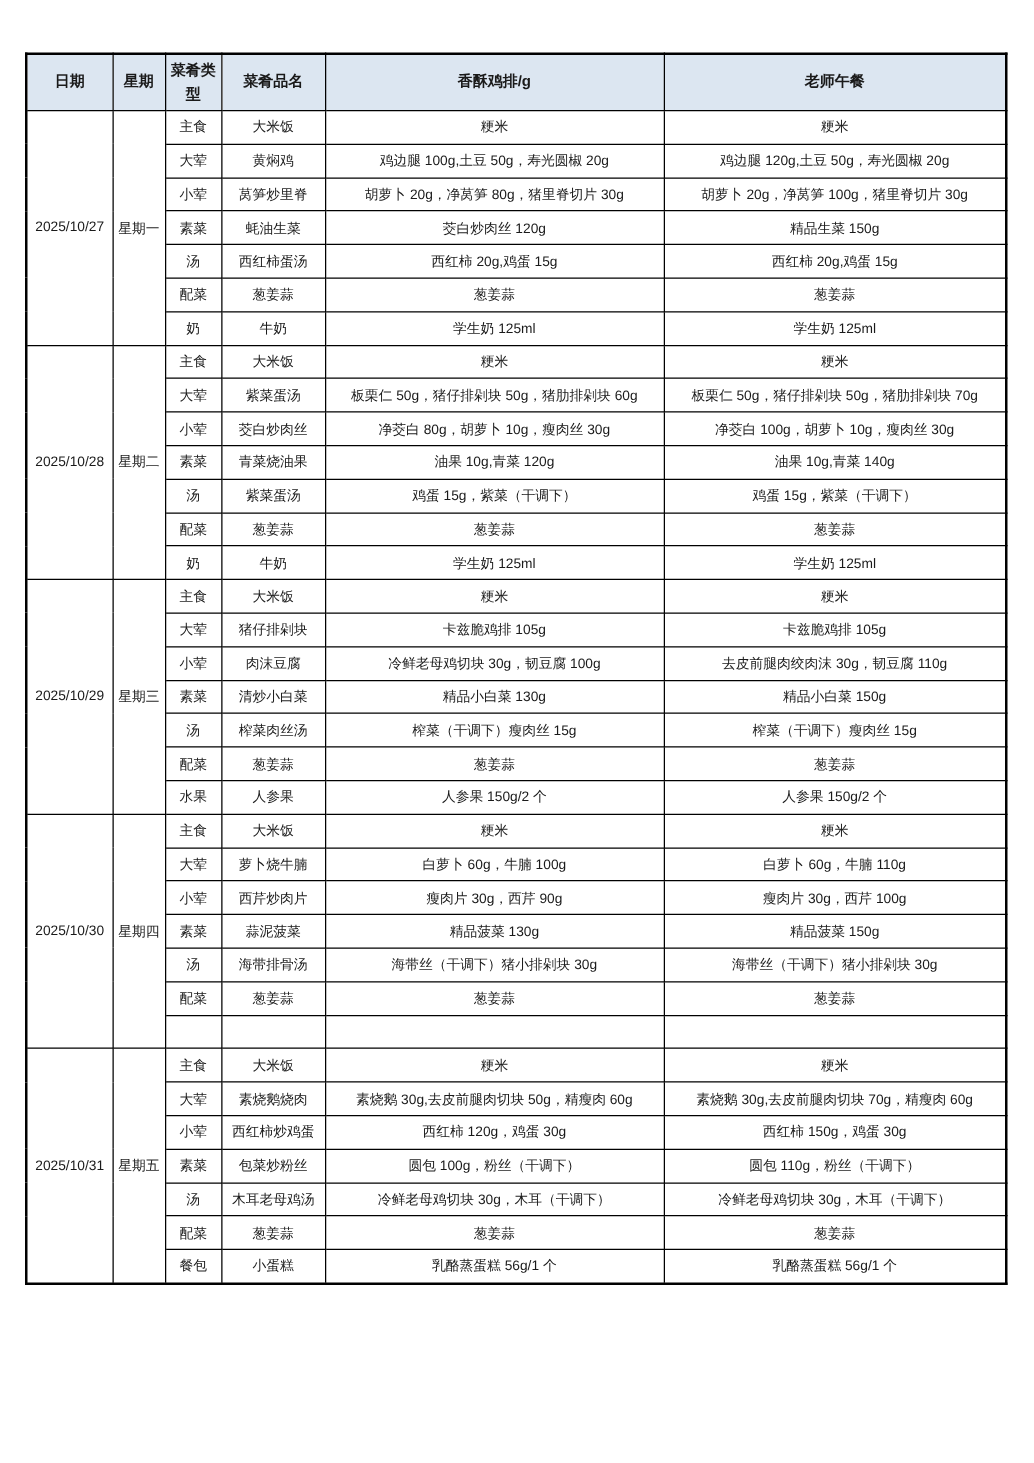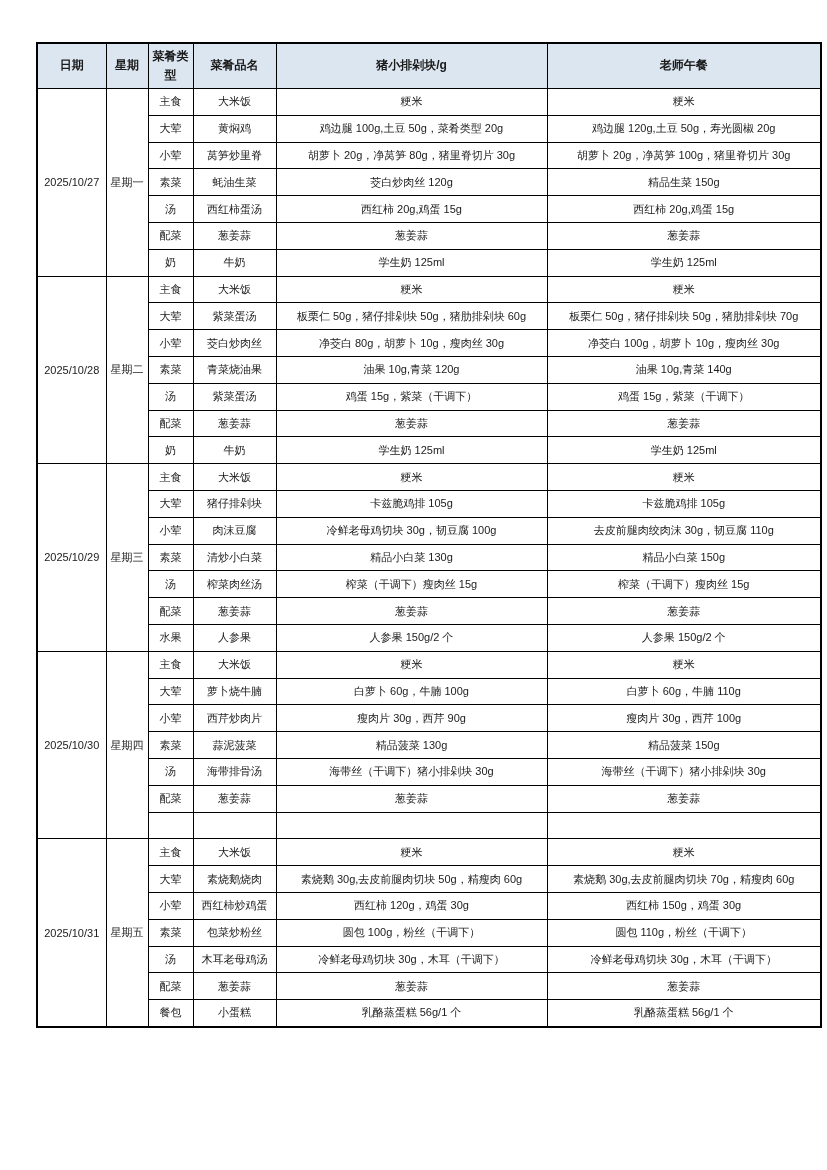--- a/index.html
+++ b/index.html
@@ -9,21 +9,21 @@
   }
   body {
     width: 827px;
     height: 1170px;
     position: relative;
     font-family: "Liberation Sans", "DejaVu Sans", sans-serif;
     color: #1a1a1a;
   }
   .menu-table {
     position: absolute;
-    left: 36px;
+    left: 20px;
     top: 42px;
     width: 784px;
     border-collapse: collapse;
     table-layout: fixed;
     border: 2px solid #000000;
   }
   .menu-table th,
   .menu-table td {
     border: 1px solid #000000;
     text-align: center;
@@ -58,37 +58,37 @@
     <col style="width:83px">
     <col style="width:271px">
     <col style="width:274px">
   </colgroup>
   <thead>
     <tr>
       <th>日期</th>
       <th>星期</th>
       <th>菜肴类型</th>
       <th>菜肴品名</th>
-      <th>猪小排剁块/g</th>
+      <th>香酥鸡排/g</th>
       <th>老师午餐</th>
     </tr>
   </thead>
   <tbody id="menu-body">
       <tr>
         <td class="c-date" rowspan="7">2025/10/27</td>
         <td class="c-week" rowspan="7">星期一</td>
         <td>主食</td>
         <td>大米饭</td>
         <td>粳米</td>
         <td>粳米</td>
       </tr>
       <tr>
         <td>大荤</td>
         <td>黄焖鸡</td>
-        <td>鸡边腿 100g,土豆 50g，菜肴类型 20g</td>
+        <td>鸡边腿 100g,土豆 50g，寿光圆椒 20g</td>
         <td>鸡边腿 120g,土豆 50g，寿光圆椒 20g</td>
       </tr>
       <tr>
         <td>小荤</td>
         <td>莴笋炒里脊</td>
         <td>胡萝卜 20g，净莴笋 80g，猪里脊切片 30g</td>
         <td>胡萝卜 20g，净莴笋 100g，猪里脊切片 30g</td>
       </tr>
       <tr>
         <td>素菜</td>

